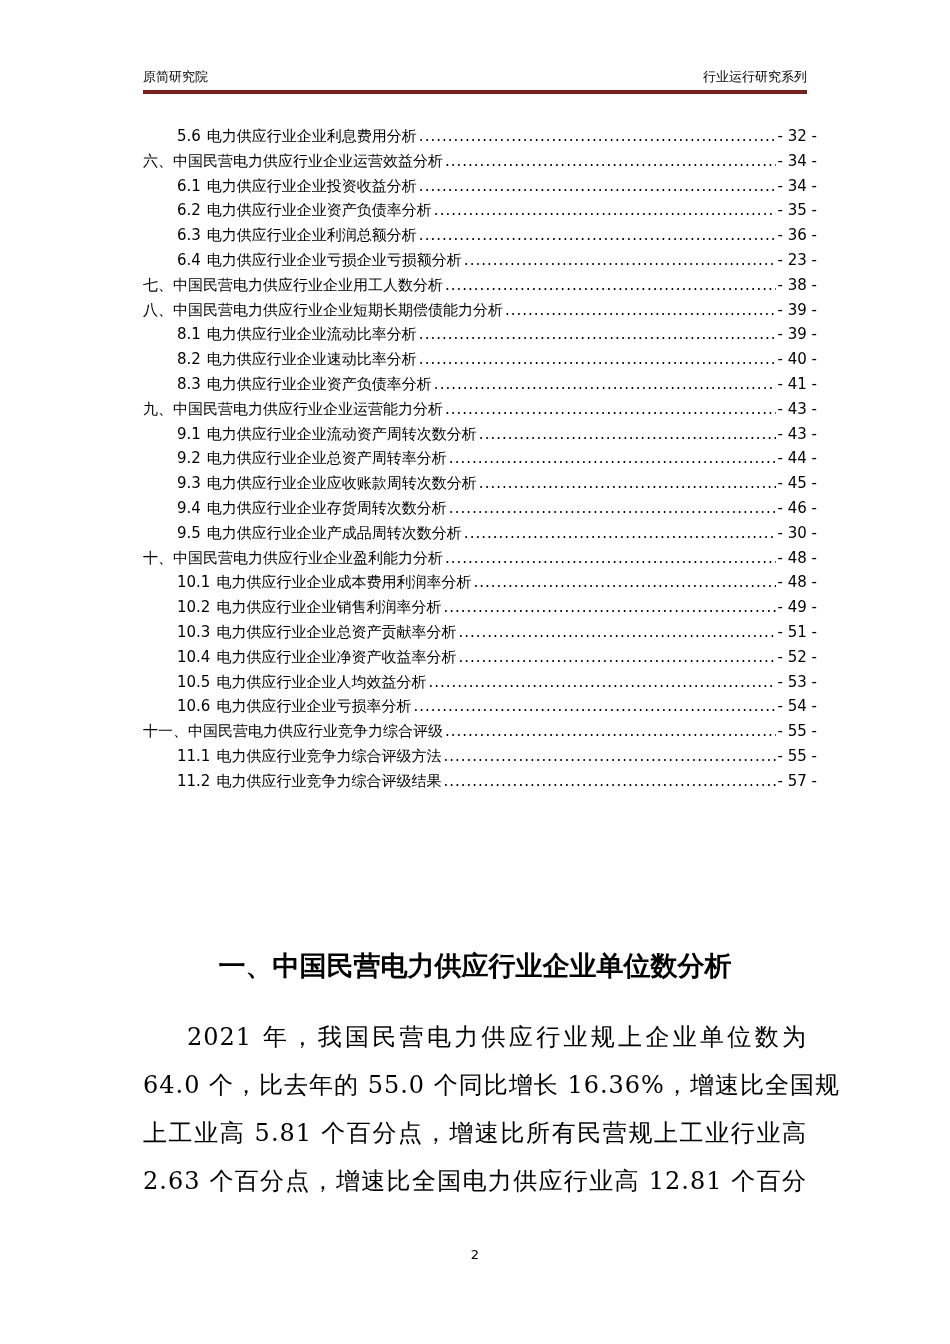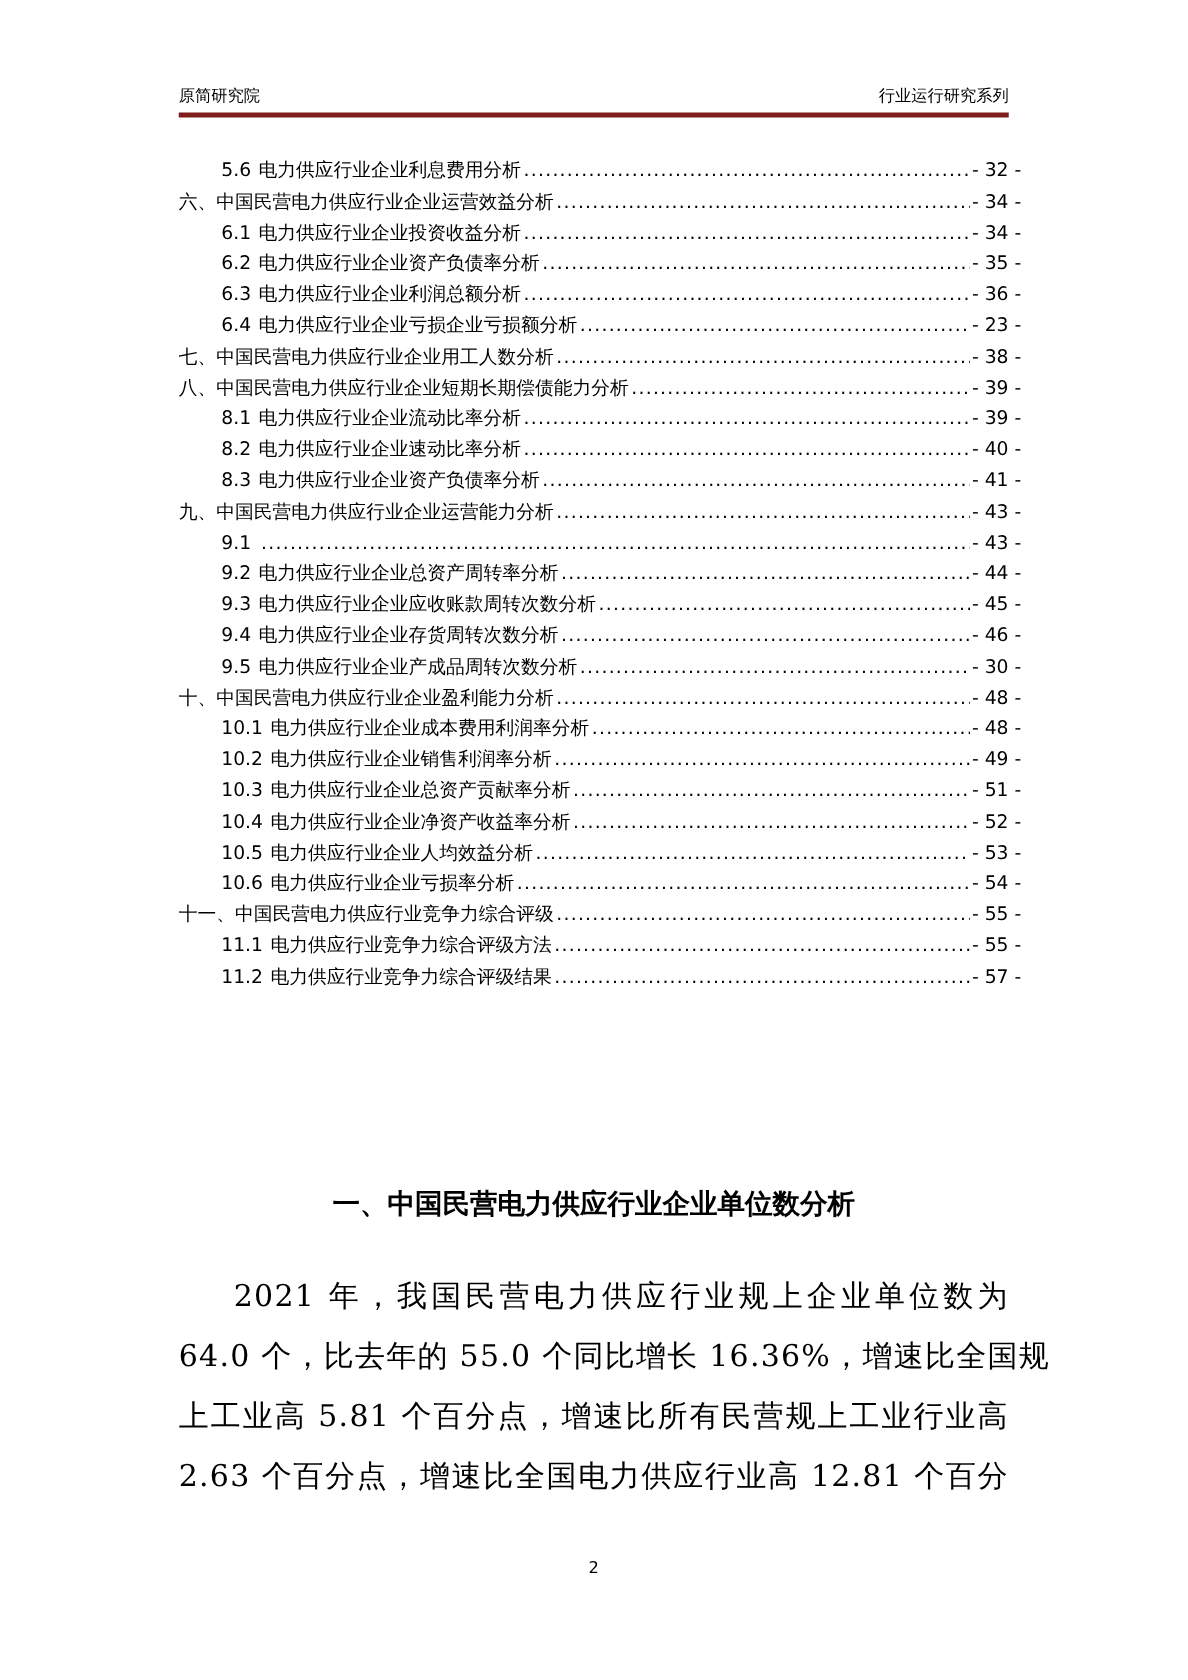--- a/index.html
+++ b/index.html
@@ -7,21 +7,21 @@
   .header { position: absolute; left: 143px; top: 66px; width: 664px; height: 24px; border-bottom: 4px solid #7f1d1d; font-family: "DejaVu Sans", sans-serif; font-size: 13px; }
   .header .left { position: absolute; left: 0; top: 2px; }
   .header .right { position: absolute; right: 0; top: 2px; }
   .toc { position: absolute; left: 143px; top: 124px; width: 674px; font-family: "DejaVu Sans", sans-serif; font-size: 15px; }
   .toc-row { display: flex; align-items: flex-end; height: 24.8px; line-height: 24.8px; white-space: nowrap; overflow: hidden; }
   .toc-row.l2 { padding-left: 34px; }
   .toc-row .num { margin-right: 6px; }
   .toc-row .dots { flex: 1; overflow: hidden; white-space: nowrap; letter-spacing: 1px; margin: 0 2px; }
   .toc-row .dots::before { content: "........................................................................................................................................................................"; }
   .toc-row .page { }
-  .h1 { position: absolute; left: 0; width: 950px; top: 948px; text-align: center; font-family: "DejaVu Sans", sans-serif; font-size: 22px; font-weight: bold; letter-spacing: 0px; }
+  .h1 { position: absolute; left: 0; width: 950px; top: 948px; text-align: center; font-family: "DejaVu Sans", sans-serif; font-size: 27px; font-weight: bold; letter-spacing: 0px; }
   .para { position: absolute; left: 143px; top: 1013px; width: 664px; font-family: "DejaVu Serif", serif; font-size: 24px; line-height: 48px; text-align: justify; text-indent: 44px; letter-spacing: 1px; }
   .para .line { display: block; text-indent: 0; text-align-last: justify; white-space: nowrap; }
   .para .line.first { padding-left: 44px; }
   .pageno { position: absolute; left: 0; width: 950px; top: 1247px; text-align: center; font-family: "DejaVu Sans", sans-serif; font-size: 13px; }
 </style>
 </head>
 <body>
 
 <div class="header">
   <span class="left">原简研究院</span>
@@ -92,20 +92,21 @@
       <span class="dots"></span>
       <span class="page">- 41 -</span>
     </div>
     <div class="toc-row l1">
       <span class="title">九、中国民营电力供应行业企业运营能力分析</span>
       <span class="dots"></span>
       <span class="page">- 43 -</span>
     </div>
     <div class="toc-row l2">
       <span class="num">9.1</span>
+      <span class="title">电力供应行业企业流动资产周转次数分析</span>
       <span class="dots"></span>
       <span class="page">- 43 -</span>
     </div>
     <div class="toc-row l2">
       <span class="num">9.2</span>
       <span class="title">电力供应行业企业总资产周转率分析</span>
       <span class="dots"></span>
       <span class="page">- 44 -</span>
     </div>
     <div class="toc-row l2">

